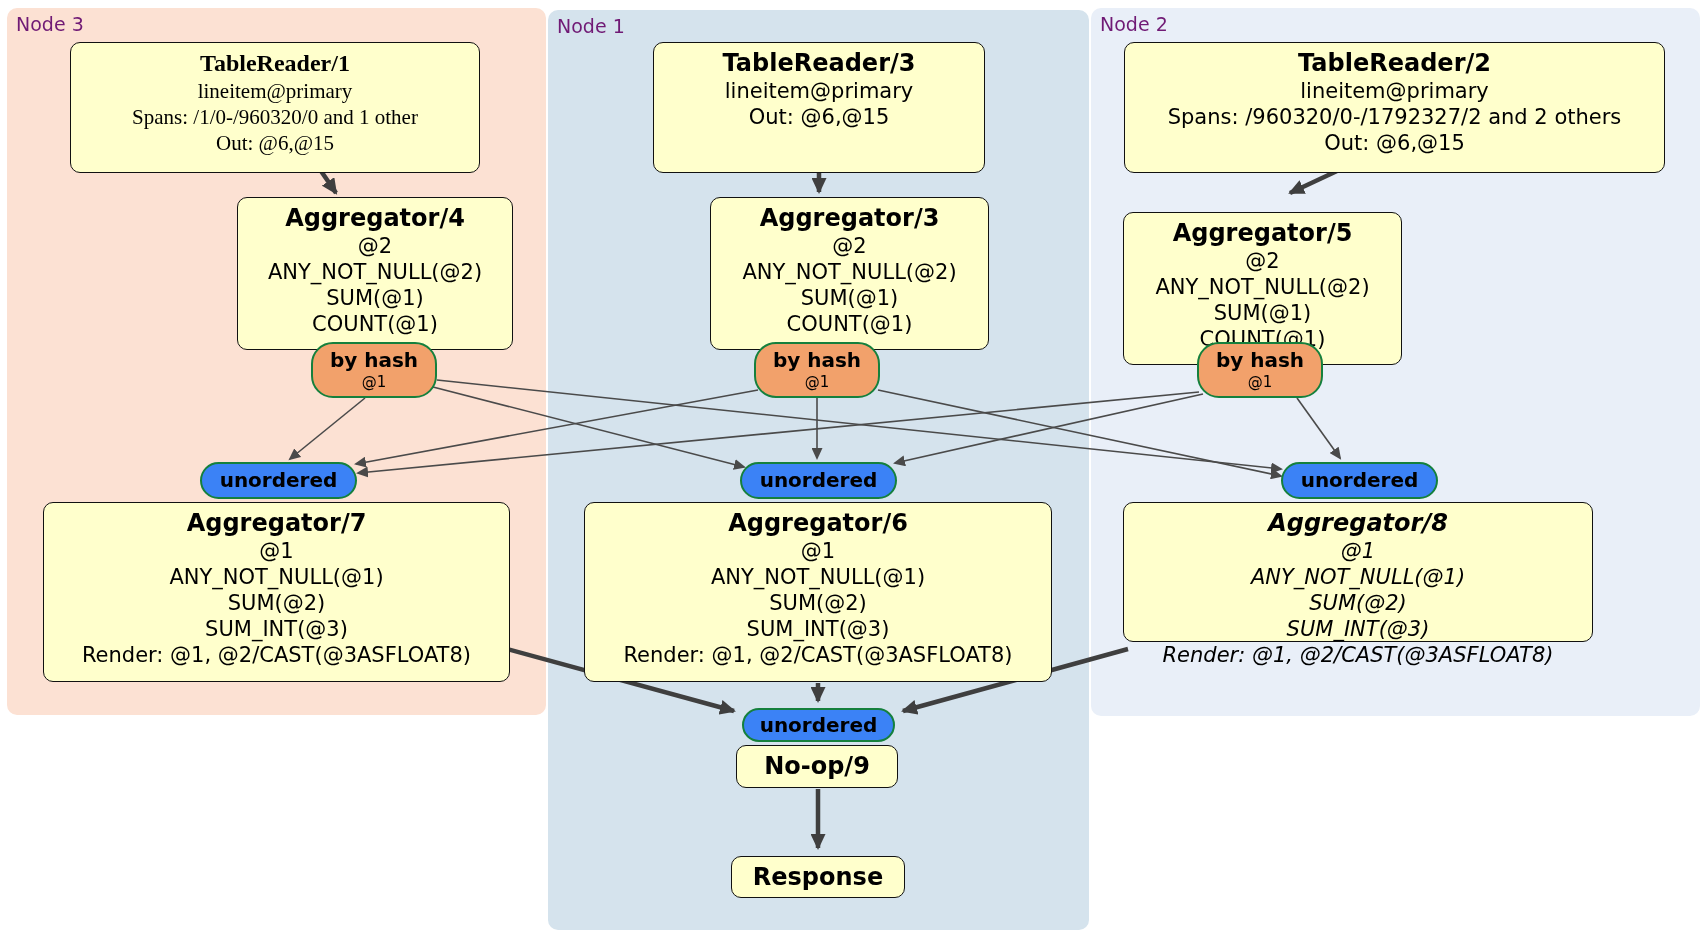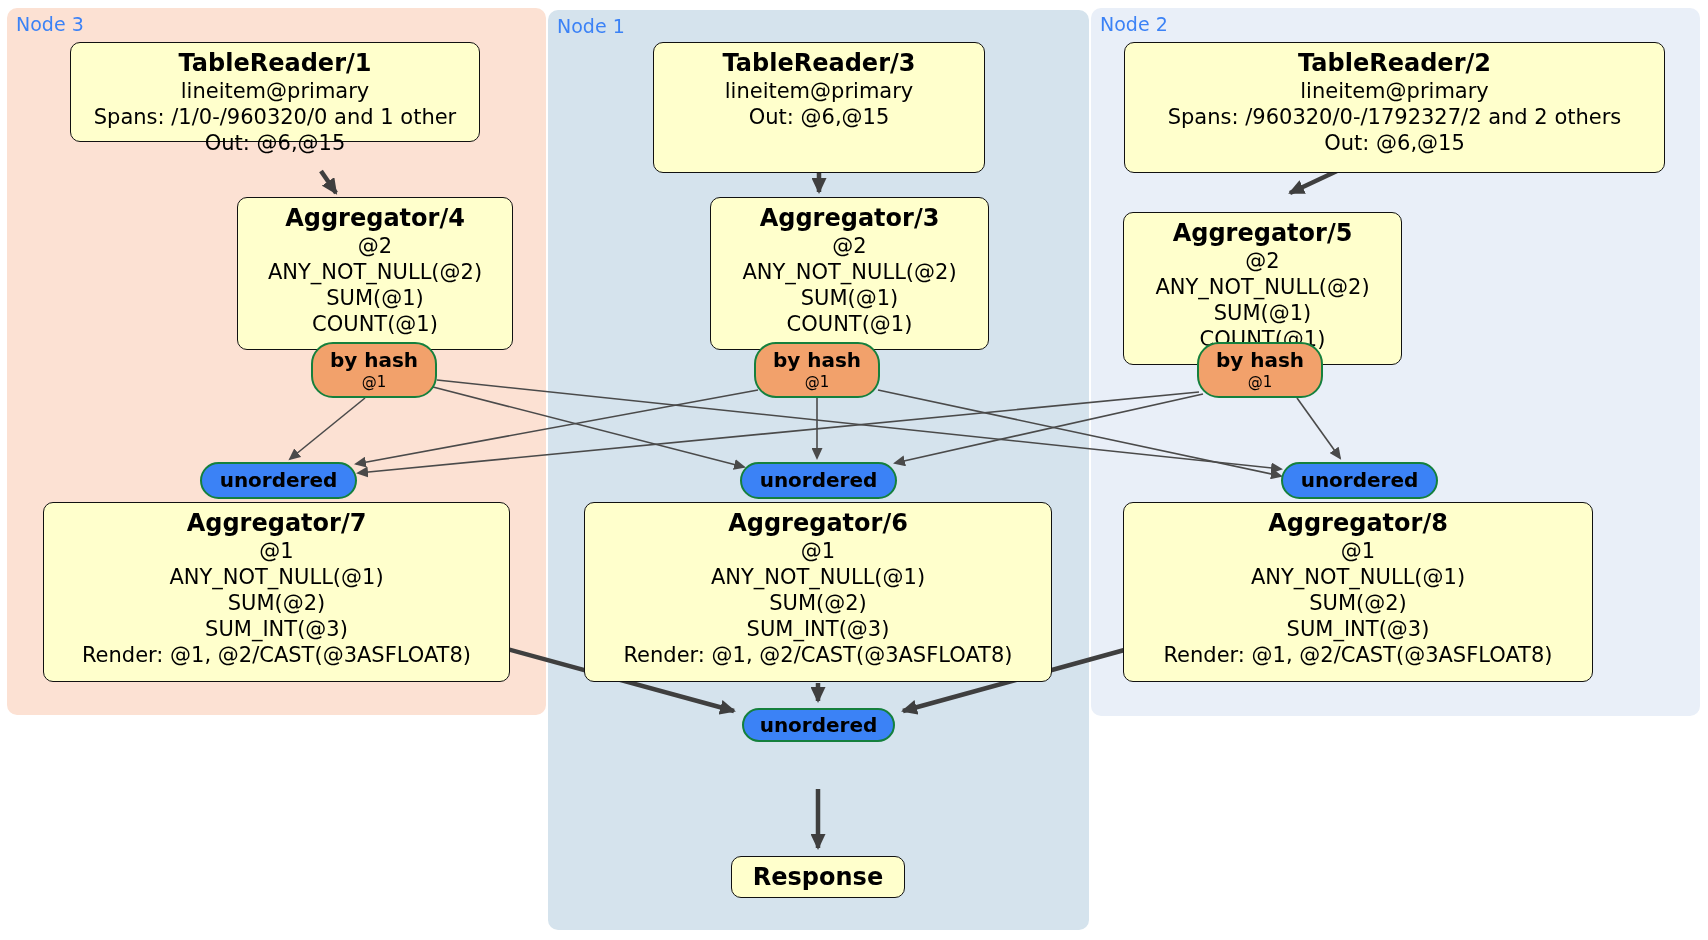--- a/index.html
+++ b/index.html
@@ -1,46 +1,46 @@
 <!DOCTYPE html>
 <html><head>
 <meta charset="utf-8">
 <style>
   html,body{margin:0;padding:0;background:#ffffff;}
   #canvas{
     position:relative;width:1708px;height:940px;background:#ffffff;overflow:hidden;
     font-family:"DejaVu Sans","Liberation Sans",sans-serif;color:#000;
   }
   .region{position:absolute;border-radius:10px;}
-  .region-label{position:absolute;font-size:19px;color:#3b82f6;}
+  .region-label{position:absolute;font-size:19px;color:#701a75;}
   #region-node3{left:7px;top:8px;width:539px;height:707px;background:#fce1d3;}
   #region-node1{left:548px;top:10px;width:541px;height:920px;background:#d5e3ed;}
   #region-node2{left:1091px;top:8px;width:609px;height:708px;background:#e9eff8;}
   #label-node3{left:16px;top:13px;}
   #label-node1{left:557px;top:15px;}
   #label-node2{left:1100px;top:13px;}
 
   svg.edges{position:absolute;left:0;top:0;z-index:1;}
 
   .box{
     position:absolute;background:#ffffcc;border:1.6px solid #111;border-radius:10px;
     text-align:center;box-sizing:border-box;z-index:2;padding-top:5px;
   }
   .box .title{font-weight:bold;font-size:24px;line-height:30px;}
   .box .line{font-size:21px;line-height:26px;white-space:nowrap;}
 
-  #tr1{left:70px;top:42px;width:410px;height:100px;}
+  #tr1{left:70px;top:42px;width:410px;height:131px;font-family:Liberation Serif, serif;}
   #tr0{left:653px;top:42px;width:332px;height:131px;}
   #tr2{left:1124px;top:42px;width:541px;height:131px;}
   #agg4{left:237px;top:197px;width:276px;height:153px;}
   #agg3{left:678px;top:197px;width:279px;height:153px;margin-left:32px;}
   #agg5{left:1123px;top:197px;width:279px;height:153px;margin-top:15px;}
   #agg7{left:43px;top:502px;width:467px;height:180px;}
   #agg6{left:584px;top:502px;width:468px;height:180px;}
-  #agg8{left:1123px;top:502px;width:470px;height:180px;}
+  #agg8{left:1123px;top:502px;width:470px;height:140px;font-style:italic;}
   #noop{left:736px;top:745px;width:162px;height:43px;padding-top:0;}
   #response{left:731px;top:856px;width:174px;height:42px;padding-top:0;}
   #noop .title,#response .title{line-height:40px;}
 
   .pill{
     position:absolute;box-sizing:border-box;text-align:center;z-index:3;
     border:2px solid #15803d;
   }
   .pill-hash{
     width:126px;height:56px;border-radius:22px;background:#f2a16b;padding-top:3px;
@@ -180,17 +180,20 @@
   <div class="box" id="agg8">
     <div class="title">Aggregator/8</div>
     <div class="line">@1</div>
     <div class="line">ANY_NOT_NULL(@1)</div>
     <div class="line">SUM(@2)</div>
     <div class="line">SUM_INT(@3)</div>
     <div class="line">Render: @1, @2/CAST(@3ASFLOAT8)</div>
   </div>
 
   <div class="pill pill-sync" id="syncFinal">unordered</div>
+  <div class="box" id="noop">
+    <div class="title">No-op/9</div>
+  </div>
   <div class="box" id="response">
     <div class="title">Response</div>
   </div>
 
 </div>
 
 </body></html>

